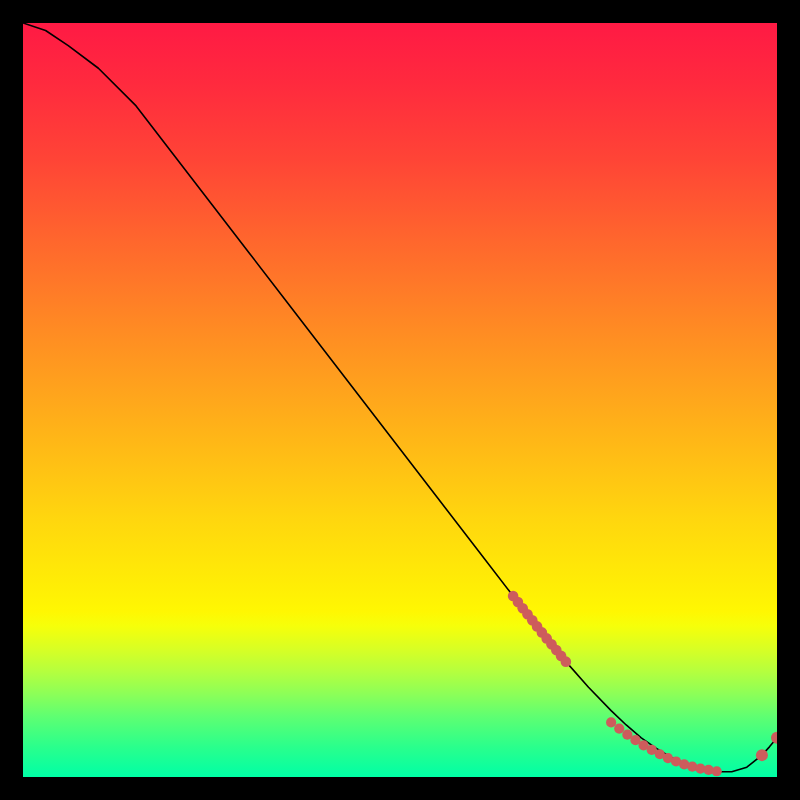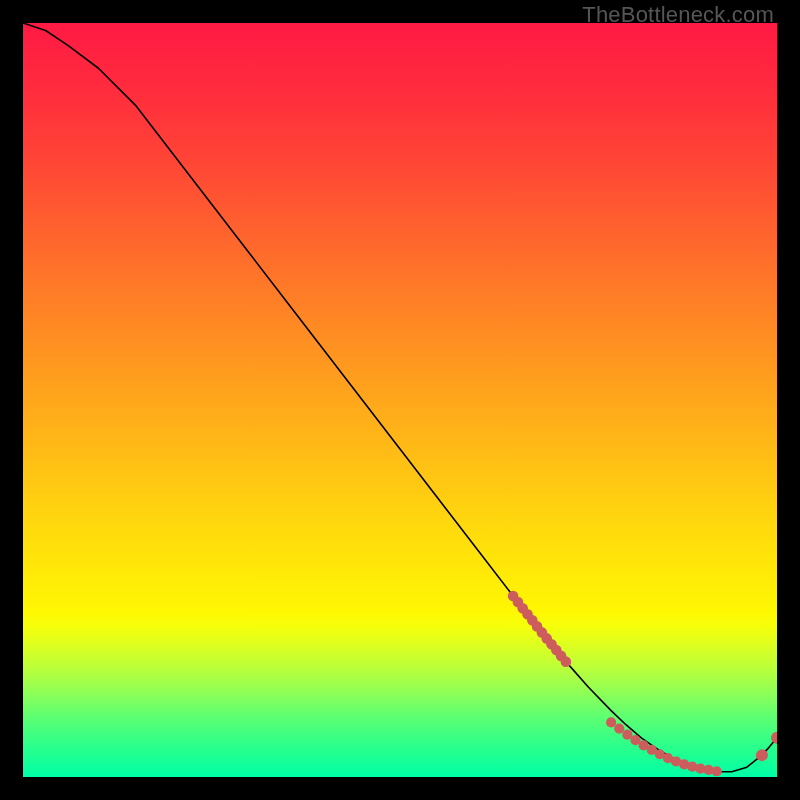--- a/index.html
+++ b/index.html
@@ -64,21 +64,20 @@
     stroke: none;
   }
 </style>
 </head>
 <body>
 
 <div class="canvas">
 
   <div class="plot-area"></div>
 
-  <div class="watermark">TheBottleneck.com</div>
 
   <svg class="curve-layer" viewBox="0 0 754 754">
     <path id="curvePath" class="curve" d="M0.00 0.00 L22.62 7.54 L45.24 22.62 L75.40 45.24 L113.10 82.94 L150.80 131.95 L188.50 180.96 L226.20 229.97 L263.90 278.98 L301.60 327.99 L339.30 377.00 L377.00 426.01 L414.70 475.02 L452.40 524.03 L490.10 573.04 L512.72 601.69 L527.80 620.54 L542.88 638.64 L565.50 664.27 L588.12 687.65 L603.20 701.97 L618.28 714.79 L633.36 725.35 L648.44 734.40 L663.52 741.18 L678.60 745.71 L693.68 748.72 L708.76 748.72 L723.84 744.20 L738.92 732.13 L746.46 723.84 L754.00 714.79"></path>
     <g id="dotsGroup">
         <circle cx="490.10" cy="573.04" r="5.3" class="dot"></circle>
         <circle cx="494.90" cy="579.12" r="5.3" class="dot"></circle>
         <circle cx="499.70" cy="585.20" r="5.3" class="dot"></circle>
         <circle cx="504.49" cy="591.27" r="5.3" class="dot"></circle>
         <circle cx="509.29" cy="597.35" r="5.3" class="dot"></circle>
         <circle cx="514.09" cy="603.41" r="5.3" class="dot"></circle>

